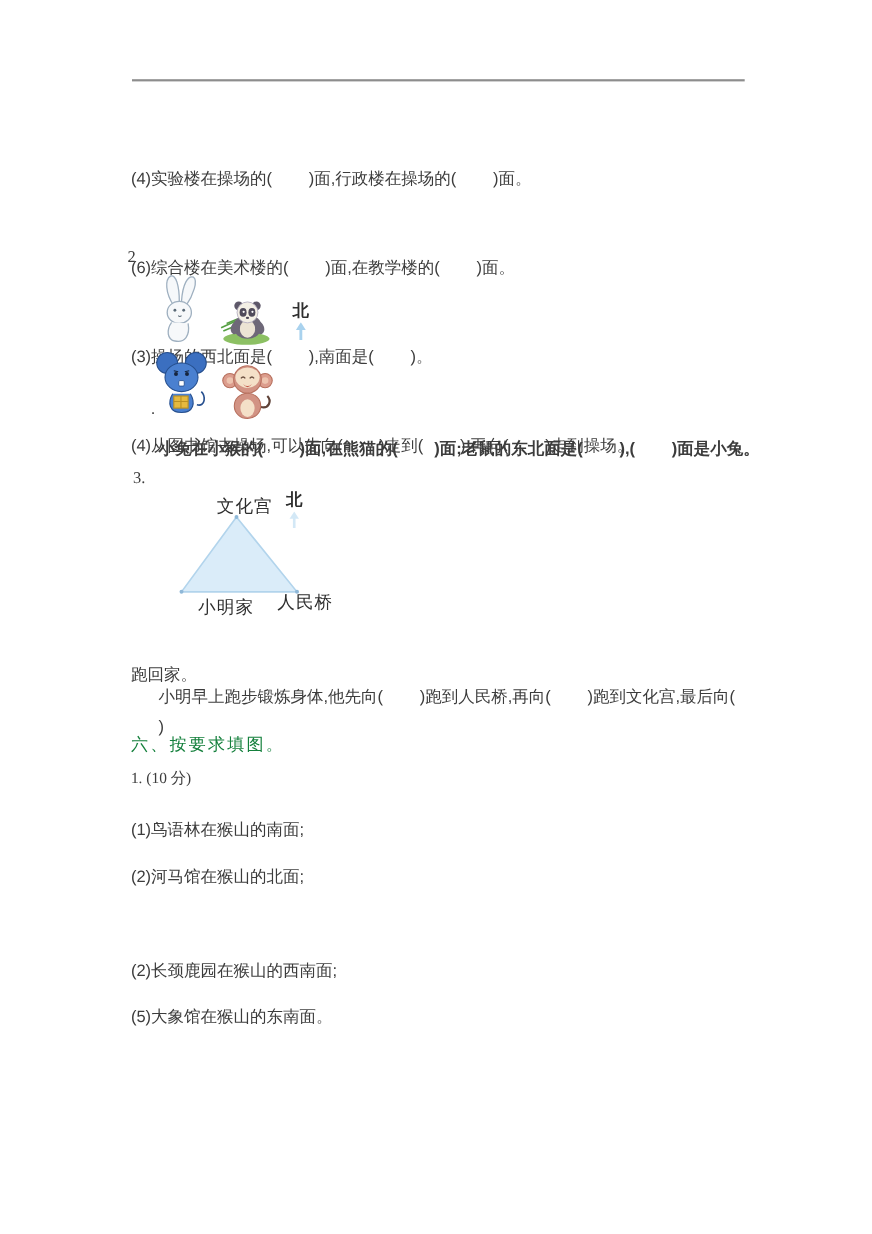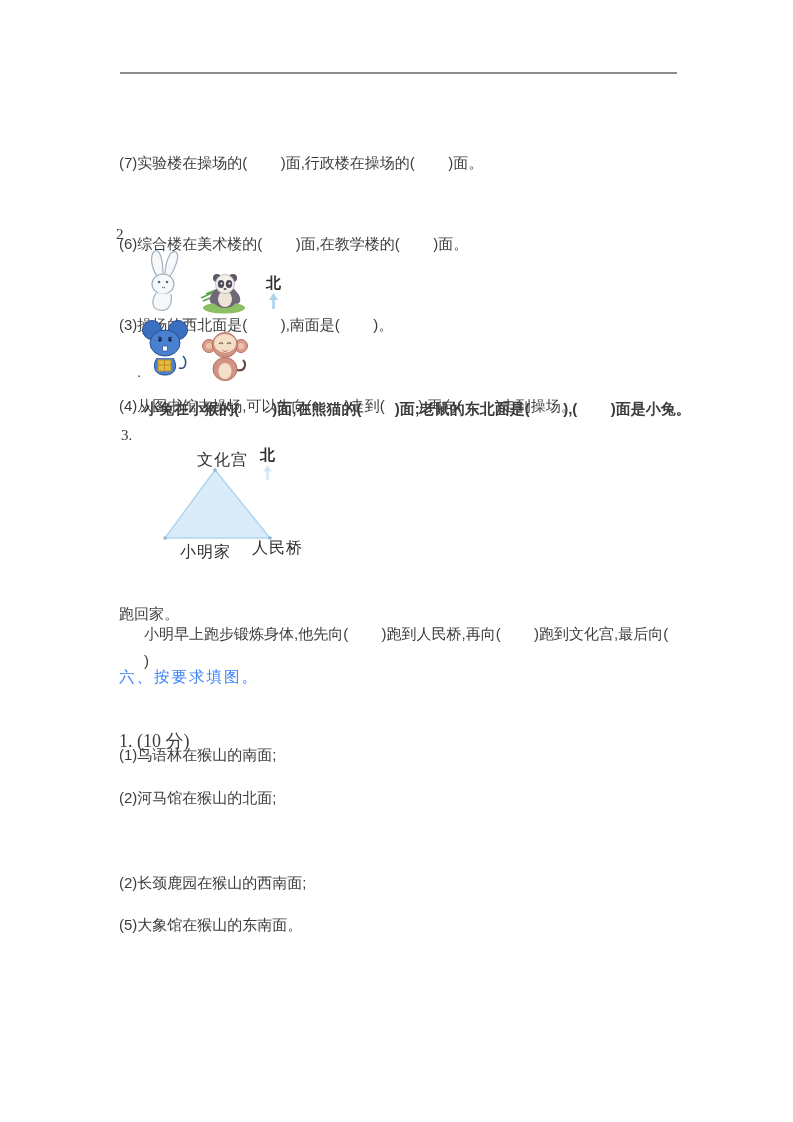--- a/index.html
+++ b/index.html
@@ -8,34 +8,34 @@
     position:relative; width:793px; height:1122px; margin:0 auto;
     background:#ffffff; overflow:hidden;
     font-family:"Liberation Sans","DejaVu Sans",sans-serif;
     color:#3c3c3c;
   }
   .abs { position:absolute; }
   .divider { position:absolute; left:120px; top:72px; width:557px; height:2px; background:#8d8d8d; }
   .body-text { font-size:15px; line-height:27px; white-space:pre-wrap; color:#3c3c3c; }
   .serif-num { font-family:"Liberation Serif","DejaVu Serif",serif; font-size:15px; color:#3c3c3c; }
   .kai-label { font-family:"Liberation Serif","DejaVu Serif",serif; font-weight:normal; font-size:16px; color:#2e2e2e; letter-spacing:1px; }
-  .heading-serif { font-family:"Liberation Serif","DejaVu Serif",serif; font-size:15.5px; letter-spacing:2px; color:#3b82f6;text-align:center; }
+  .heading-serif { font-family:"Liberation Serif","DejaVu Serif",serif; font-size:15.5px; letter-spacing:2px; color:#15803d;text-align:center; }
   .north-wrap { display:flex; flex-direction:column; align-items:center; }
   .north-char { font-family:"Liberation Serif","DejaVu Serif",serif; font-weight:bold; font-size:15px; color:#2e2e2e; line-height:1; margin-bottom:2px; }
   .faint { opacity:.5; }
 </style>
 </head>
 <body>
 
 <div class="page">
 
   <div class="divider"></div>
 
   <div class="abs body-text" style="left:119px; top:95px; width:600px;">
-    <div>(7)实验楼在操场的(        )面,行政楼在操场的(        )面。</div>
+    <div>(4)实验楼在操场的(        )面,行政楼在操场的(        )面。</div>
     <div>(6)综合楼在美术楼的(        )面,在教学楼的(        )面。</div>
     <div>(3)操场的西北面是(        ),南面是(        )。</div>
     <div>(4)从图书馆去操场,可以先向(        )走到(        ),再向(        )走到操场。</div>
   </div>
 
   <div class="abs serif-num" style="left:116px; top:226px;">2</div>
 
   <svg class="abs" style="left:142px; top:248px;" width="46" height="64" viewBox="0 0 46 64">
     <g stroke="#9fb0c0" stroke-width="1.2" fill="#f6f8fa">
       <path d="M16,30 C8,18 8,6 13,3 C18,1 21,12 21,26"></path>
@@ -128,20 +128,20 @@
     <circle cx="110" cy="74" r="1.8" fill="#8fb8d8"></circle>
   </svg>
 
   <div class="abs kai-label" style="left:140px; top:542px;margin-left:40px;">小明家</div>
   <div class="abs kai-label" style="left:252px; top:538px;">人民桥</div>
 
   <div class="abs body-text" style="left:144px; top:572px; width:545px;margin-top:48px;">小明早上跑步锻炼身体,他先向(        )跑到人民桥,再向(        )跑到文化宫,最后向(        )</div>
   <div class="abs body-text" style="left:119px; top:600px;">跑回家。</div>
 
   <div class="abs heading-serif" style="left:119px; top:667px;">六、按要求填图。</div>
-  <div class="abs serif-num" style="left:119px; top:699px; font-size:18px;margin-top:30px;">1. (10 分)</div>
+  <div class="abs serif-num" style="left:119px; top:699px; font-size:14px;">1. (10 分)</div>
 
   <div class="abs body-text" style="left:119px; top:741px;">(1)鸟语林在猴山的南面;</div>
   <div class="abs body-text" style="left:119px; top:784px;">(2)河马馆在猴山的北面;</div>
   <div class="abs body-text" style="left:119px; top:869px;">(2)长颈鹿园在猴山的西南面;</div>
   <div class="abs body-text" style="left:119px; top:911px;">(5)大象馆在猴山的东南面。</div>
 
 </div>
 
 </body></html>

